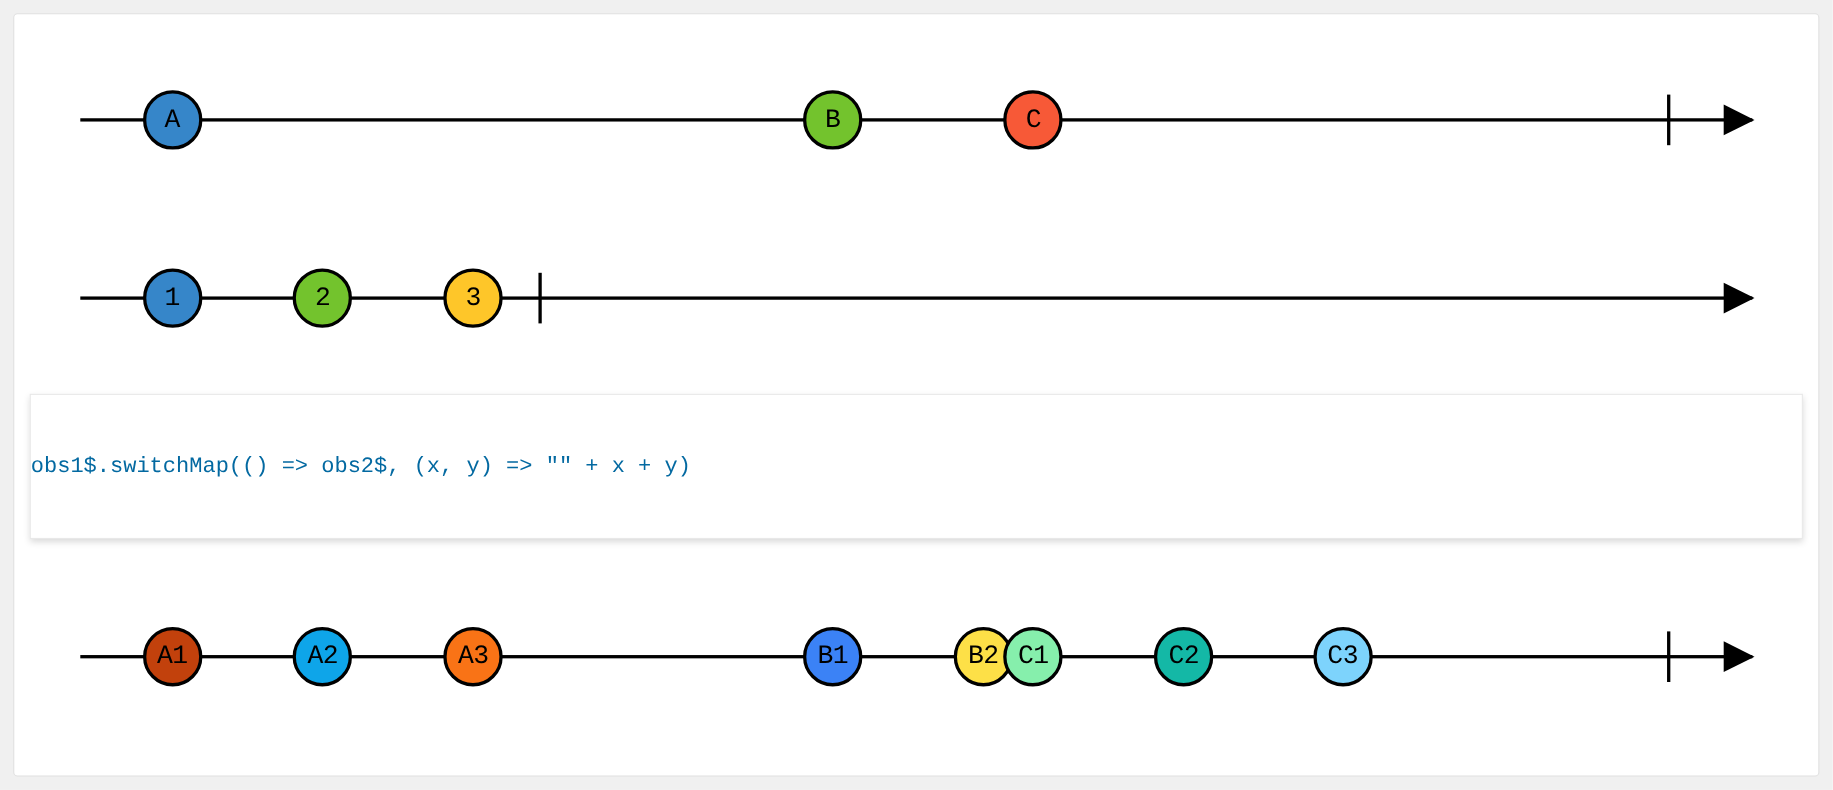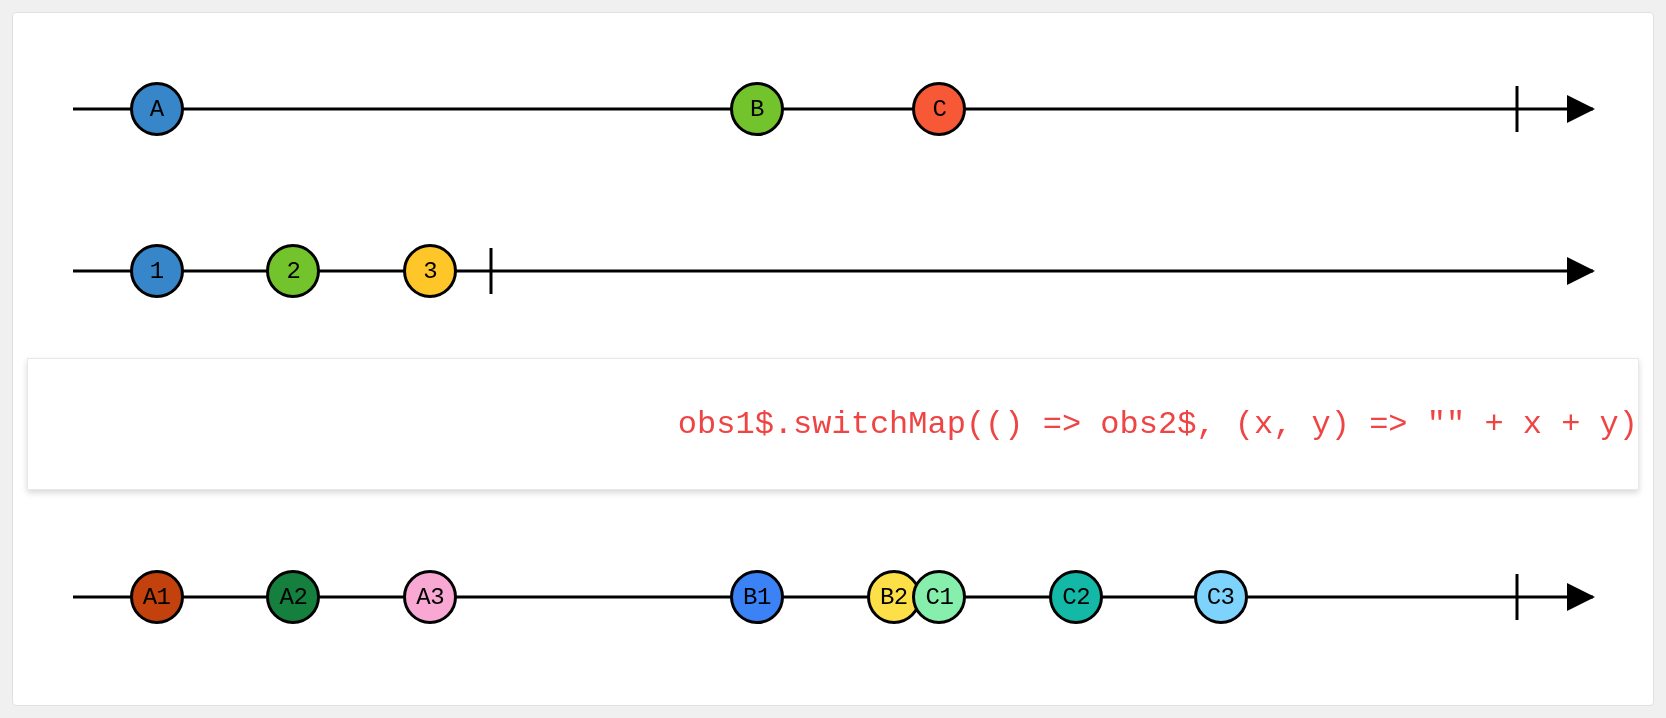--- a/index.html
+++ b/index.html
@@ -78,24 +78,24 @@
   .op-box {
     position: absolute;
     left: 14px;
     right: 14px;
     height: 132px;
     background: #ffffff;
     border: 1px solid #e8e8e8;
     box-shadow: 0 3px 6px rgba(0,0,0,0.15);
     display: flex;
     align-items: center;
-    justify-content: flex-end;
-    font-size: 32px;
+    justify-content: flex-start;
+    font-size: 20px;
     font-family: Consolas, Menlo, "Courier New", monospace;
-    color: #ef4444;
+    color: #0369a1;
     box-sizing: border-box;
     white-space: pre;
   }
 </style>
 </head>
 <body>
 
 <div class="page">
   <div class="panel">
 
@@ -124,22 +124,22 @@
     <div class="op-box" style="top:345px">
       <span>obs1$.switchMap(() =&gt; obs2$, (x, y) =&gt; "" + x + y)</span>
     </div>
 
     <div class="timeline" style="top:544px;height:80px">
       <div class="axis"></div>
       <div class="arrow-head"></div>
       <div class="end-tick" style="left: 95%;"></div>
       <div class="marbles">
           <div class="marble" style="left: 5.5%; background: #c2410c;">A1</div>
-          <div class="marble" style="left: 14.5%; background: #15803d; font-family: Liberation Mono, monospace;">A2</div>
-          <div class="marble" style="left: 23.5%; background: #f9a8d4;">A3</div>
+          <div class="marble" style="left: 14.5%; background: #0ea5e9; font-family: Liberation Mono, monospace;">A2</div>
+          <div class="marble" style="left: 23.5%; background: #f97316;">A3</div>
           <div class="marble" style="left: 45%; background: #3b82f6;">B1</div>
           <div class="marble" style="left: 54%; background: #fde047;">B2</div>
           <div class="marble" style="left: 57%; background: #86efac;">C1</div>
           <div class="marble" style="left: 66%; background: #14b8a6;">C2</div>
           <div class="marble" style="left: 75.5%; background: #7dd3fc;">C3</div>
         </div>
     </div>
 
   </div>
 </div>

